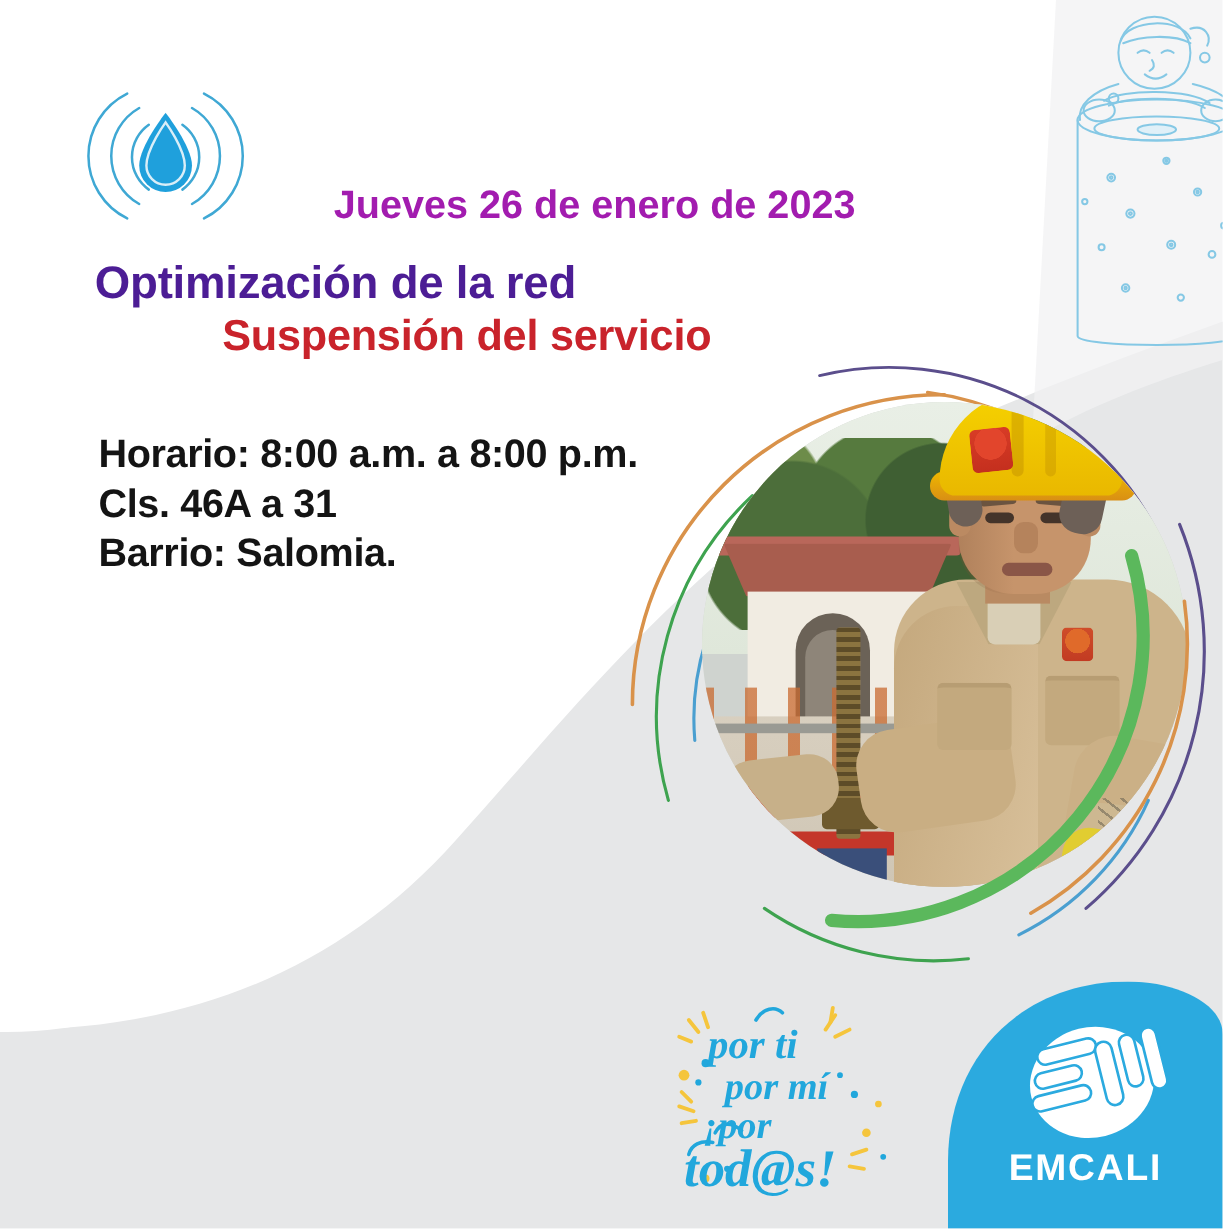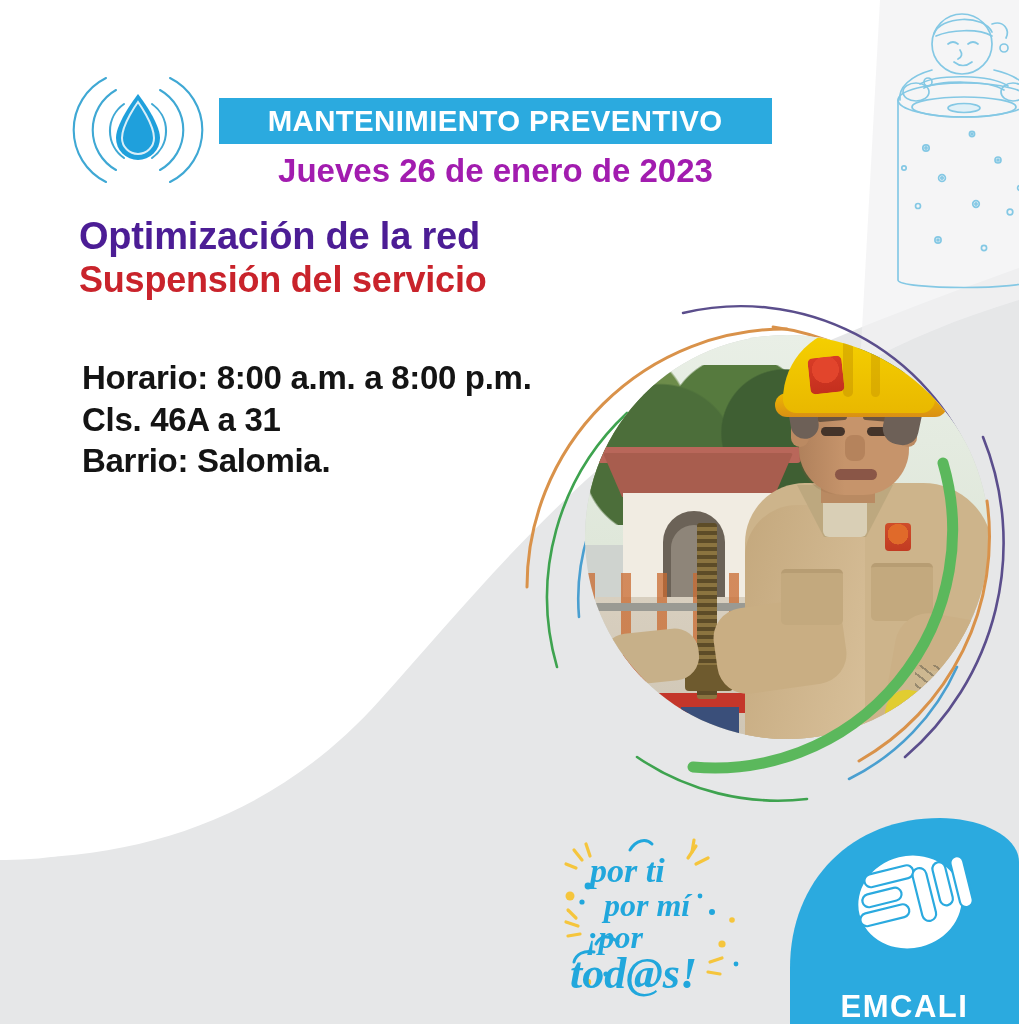--- a/index.html
+++ b/index.html
@@ -57,21 +57,21 @@
   .headline {
     position:absolute; left:79px; top:216px;
     width:620px;
   }
   .headline .l1 {
     font-size:38px; font-weight:bold; color:#4c1d95;
     line-height:1.08; letter-spacing:-.2px;
   }
   .headline .l2 {
     font-size:36px; font-weight:bold; color:#C9232B;
-    line-height:1.14; letter-spacing:-.2px; margin-top:2px;
+    line-height:1.14; letter-spacing:-.2px; margin-top:2px;text-align:center;
   }
 
   
   .details {
     position:absolute; left:82px; top:357px;
     width:560px;
     font-size:33px; font-weight:bold; color:#141414;
     line-height:1.26; letter-spacing:-.3px;
   }
   .details .row { white-space:nowrap; }
@@ -192,21 +192,20 @@
   
   .emcali-blob { position:absolute; left:790px; top:818px; width:229px; height:206px; }
   .emcali-mark { position:absolute; left:845px; top:852px; width:130px; height:100px; }
   .emcali-word {
     position:absolute; left:790px; top:955px; width:229px;
     text-align:center;
     color:#ffffff;
     font-size:31px;
     font-weight:bold;
     letter-spacing:1.5px;
-    margin-top:34px;
   }
 </style>
 </head>
 <body>
 
 <div id="poster">
 
   <svg class="bg-layer" viewBox="0 0 1019 1024">
     <rect x="0" y="0" width="1019" height="1024" fill="#FFFFFF"></rect>
 
@@ -276,23 +275,20 @@
       <path d="M44,26 A46,46 0 0 0 44,106"></path>
       <path d="M52,40 A33,33 0 0 0 52,94"></path>
       <path d="M98,14 A58,58 0 0 1 98,118"></path>
       <path d="M88,26 A46,46 0 0 1 88,106"></path>
       <path d="M80,40 A33,33 0 0 1 80,94"></path>
     </g>
     <path d="M66,30 C66,30 44,58 44,74 a22,22 0 0 0 44,0 C88,58 66,30 66,30 Z" fill="#1FA0DC"></path>
     <path d="M66,38 C66,38 50,60 50,74 a16,16 0 0 0 32,0 C82,60 66,38 66,38 Z" fill="none" stroke="#d9eef8" stroke-width="2"></path>
   </svg>
 
-  <div class="banner">
-    <span class="banner-text">MANTENIMIENTO PREVENTIVO</span>
-  </div>
   <div class="date-line">Jueves 26 de enero de 2023</div>
 
   <div class="headline">
     <div class="l1">Optimización de la red</div>
     <div class="l2">Suspensión del servicio</div>
   </div>
 
   <div class="details">
     <div class="row">Horario: 8:00 a.m. a 8:00 p.m.</div>
     <div class="row">Cls. 46A a 31</div>

